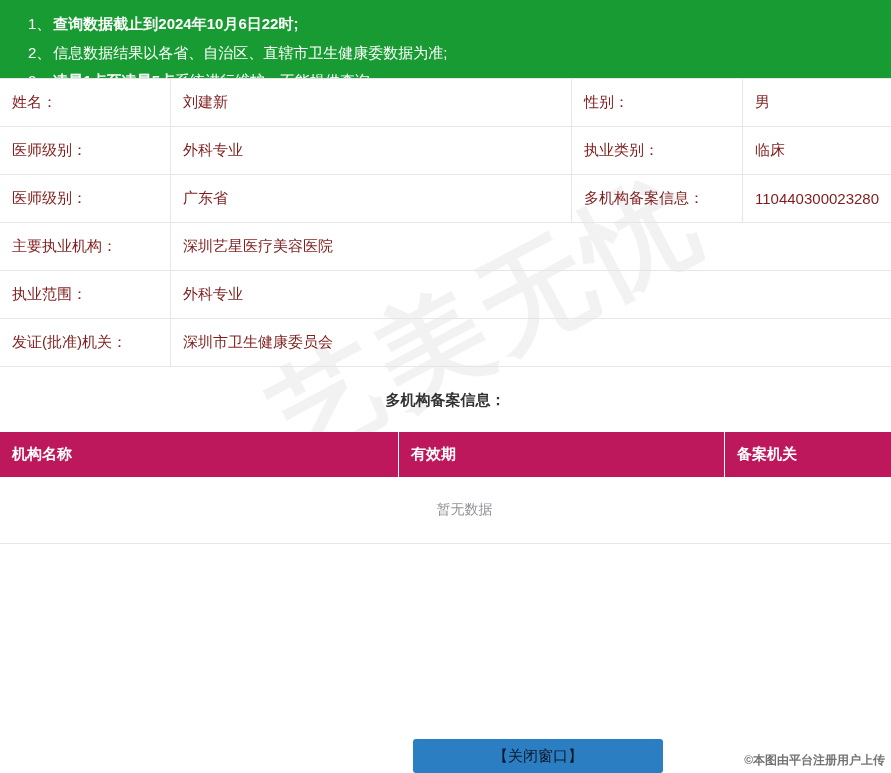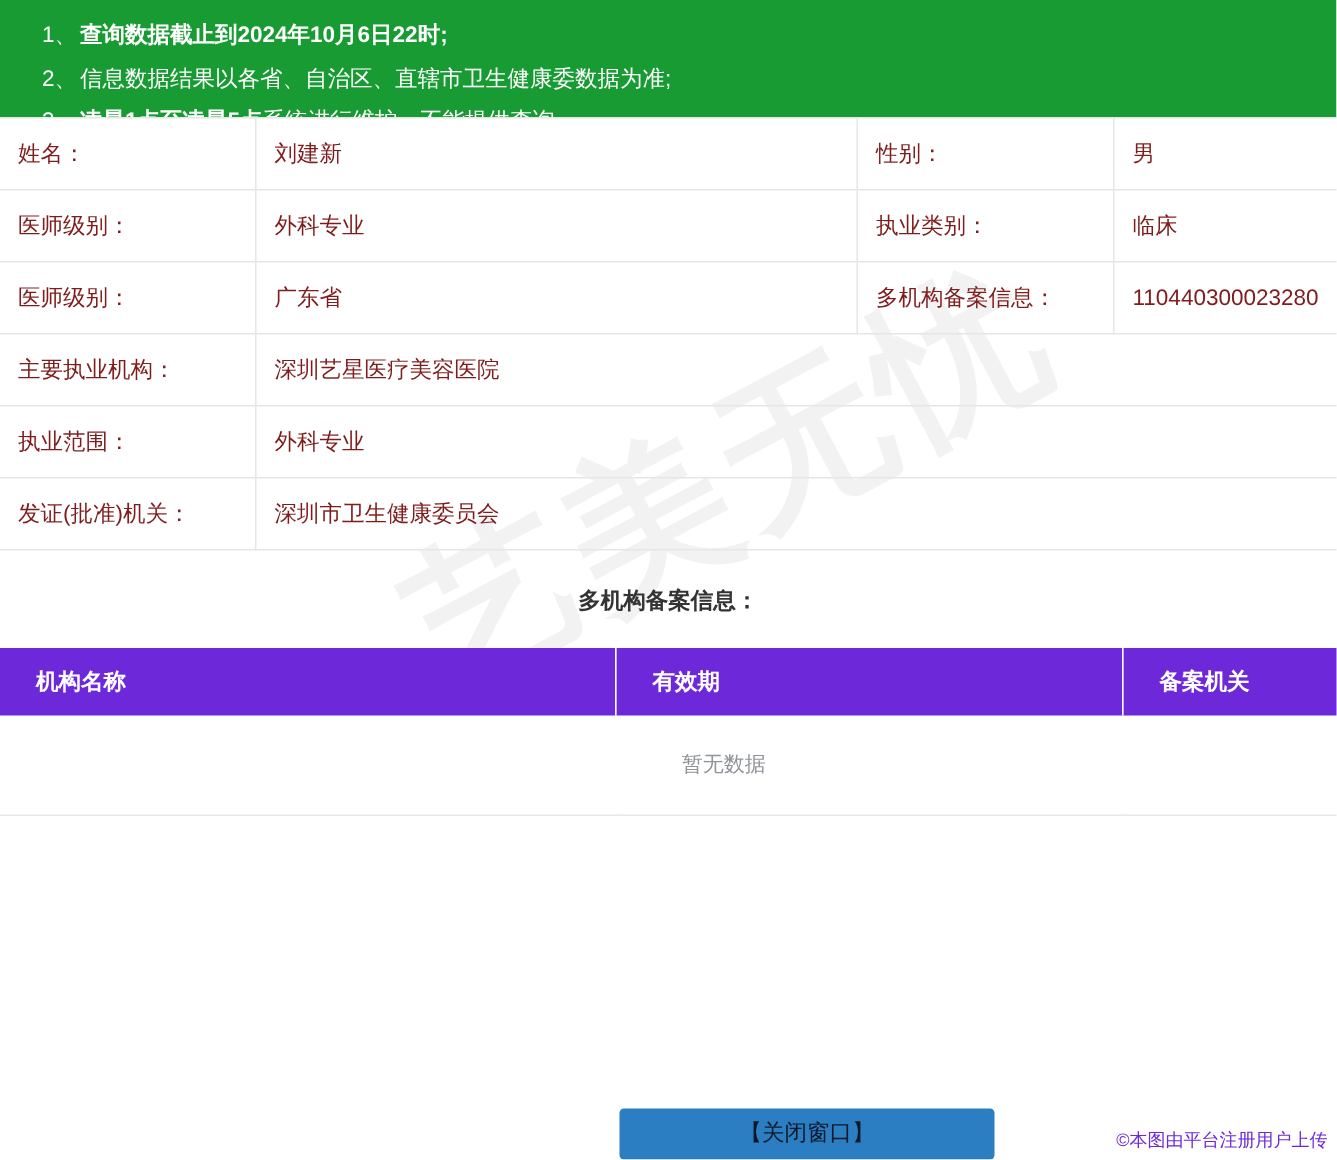--- a/index.html
+++ b/index.html
@@ -89,26 +89,26 @@
 
   
   .rec-table {
     width: 891px;
     border-collapse: collapse;
     table-layout: fixed;
     position: relative;
     z-index: 2;
   }
   .rec-table th {
-    background: #6d28d9;
+    background: #be185d;
     color: #ffffff;
     font-size: 15px;
     font-weight: bold;
     text-align: left;
-    padding: 0 0 0 24px;
+    padding: 0 0 0 12px;
     height: 45px;
     border-right: 1px solid #ffffff;
   }
   .rec-table th:last-child {
     border-right: none;
   }
   .rec-table td.empty {
     height: 64px;
     text-align: center;
     color: #909399;
@@ -155,22 +155,22 @@
     font-family: "Liberation Sans", sans-serif;
     text-align: center;
     line-height: 34px;
     padding: 0;
   }
   .uploader-note {
     position: absolute;
     right: 6px;
     bottom: 4px;
     font-size: 12px;
-    font-weight: normal;
-    color: #6d28d9;
+    font-weight: bold;
+    color: #737373;
     white-space: nowrap;
     margin-top: 44px;
   }
 </style>
 </head>
 <body>
 
 <div class="notice">
   <div class="notice-line">
     <span class="notice-num">1、</span>

